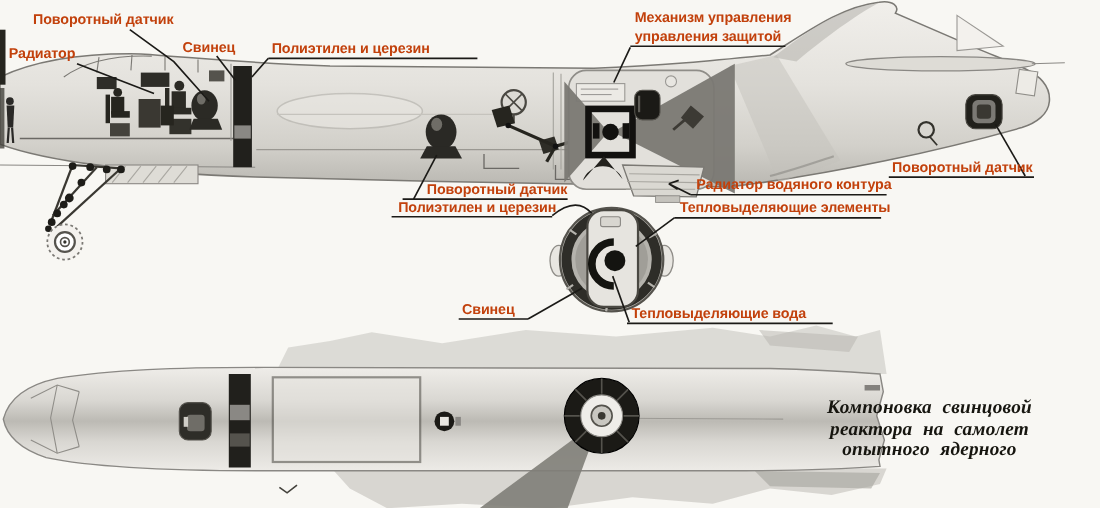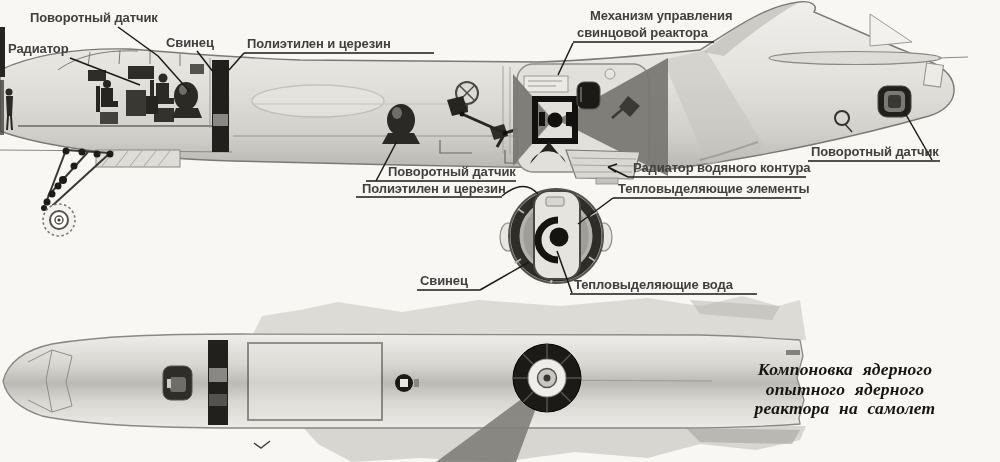--- a/index.html
+++ b/index.html
@@ -5,21 +5,21 @@
   html,body{margin:0;padding:0;background:#ffffff;}
   #stage{
     position:relative;width:1000px;height:462px;overflow:hidden;
     background:#f8f7f3;
     font-family:"Liberation Sans", sans-serif;
   }
   #stage svg{position:absolute;left:0;top:0;}
   .lbl{
     position:absolute;white-space:nowrap;
     font-family:"Liberation Sans", sans-serif;
-    font-size:13px;font-weight:700;color:#404040;
+    font-size:13px;font-weight:700;color:#c2410c;
     letter-spacing:-0.1px;line-height:14px;
   }
   .caption{
     position:absolute;left:692px;top:360px;width:306px;
     text-align:center;
     font-family:"Liberation Serif", serif;
     font-style:italic;font-weight:700;
     font-size:17.5px;line-height:19.5px;color:#16150f;
     word-spacing:5px;letter-spacing:0.2px;
   }
@@ -316,29 +316,29 @@
     <line x1="808" y1="161" x2="940" y2="161"></line>
     <line x1="417" y1="290" x2="480" y2="290"></line>
     <line x1="570" y1="294" x2="757" y2="294"></line>
   </g>
 </svg>
 
 <div class="lbl" style="left:30px;top:11px">Поворотный датчик</div>
 <div class="lbl" style="left:8px;top:42px">Радиатор</div>
 <div class="lbl" style="left:166px;top:36px">Свинец</div>
 <div class="lbl" style="left:247px;top:37px">Полиэтилен и церезин</div>
-<div class="lbl" style="left:590px;top:9px">Механизм управления</div>
-<div class="lbl" style="left:577px;top:26px">свинцовой реактора</div>
+<div class="lbl" style="left:577px;top:9px">Механизм управления</div>
+<div class="lbl" style="left:577px;top:26px">управления защитой</div>
 <div class="lbl" style="left:388px;top:165px">Поворотный датчик</div>
 <div class="lbl" style="left:362px;top:182px">Полиэтилен и церезин</div>
 <div class="lbl" style="left:633px;top:161px">Радиатор водяного контура</div>
 <div class="lbl" style="left:618px;top:182px">Тепловыделяющие элементы</div>
 <div class="lbl" style="left:811px;top:145px">Поворотный датчик</div>
 <div class="lbl" style="left:420px;top:274px">Свинец</div>
 <div class="lbl" style="left:574px;top:278px">Тепловыделяющие вода</div>
 
 <div class="caption">
-  <div>Компоновка ядерного</div>
+  <div>Компоновка свинцовой</div>
+  <div>реактора на самолет</div>
   <div>опытного ядерного</div>
-  <div>реактора на самолет</div>
 </div>
 
 </div>
 
 </body></html>

